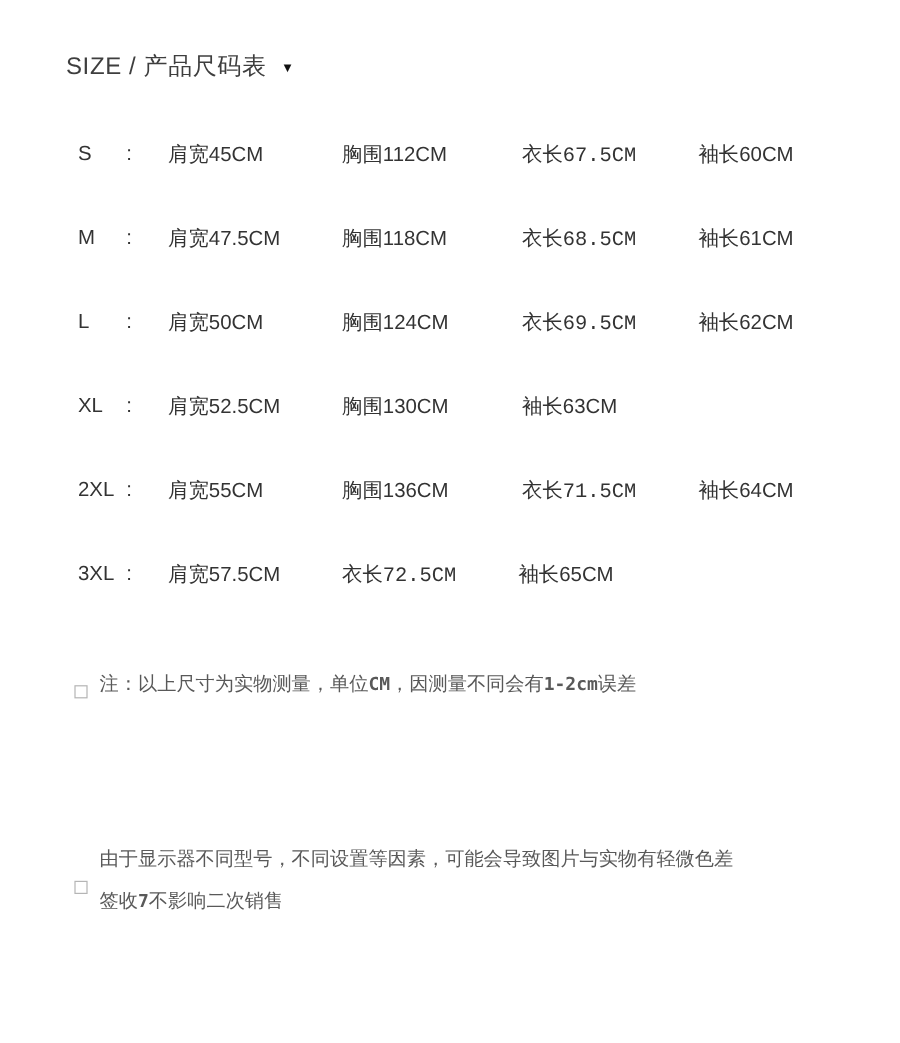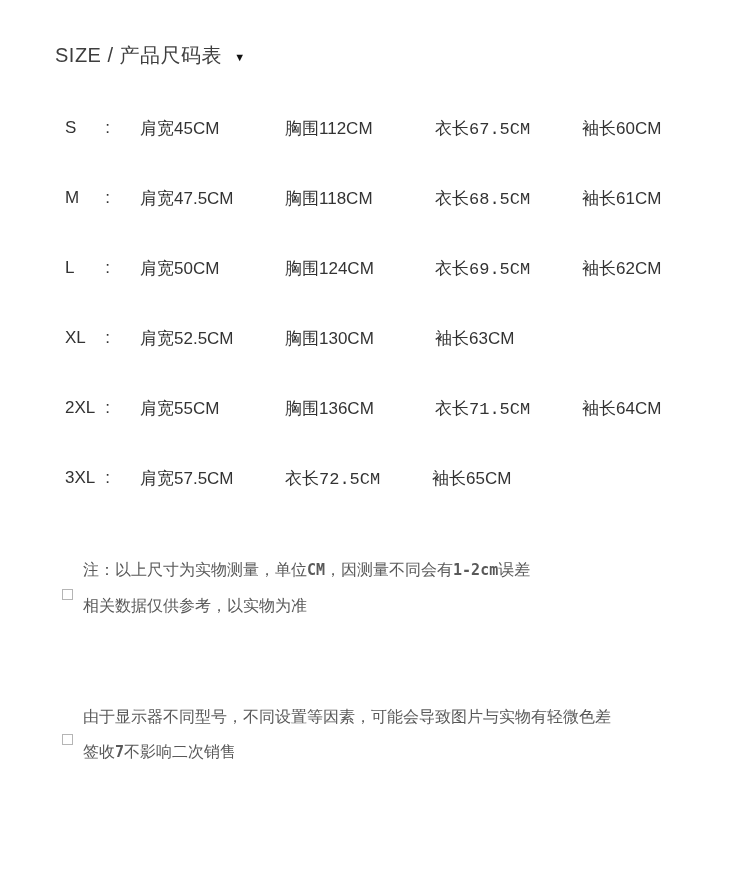--- a/index.html
+++ b/index.html
@@ -145,21 +145,20 @@
       <div class="cell-length">衣长72.5CM</div>
       <div class="cell-sleeve">袖长65CM</div>
     </div>
 
   </div>
 
   <div class="note note-1">
     <span class="bullet"></span>
     <div class="lines">
       <div class="nline"><span>注：以上尺寸为实物测量，单位</span><span class="lat">CM</span><span>，因测量不同会有</span><span class="lat">1-2cm</span><span>误差</span></div>
-      <div class="nline"><span>相关数据仅供参考，以实物为准</span></div>
     </div>
   </div>
 
   <div class="note note-2">
     <span class="bullet"></span>
     <div class="lines">
       <div class="nline"><span>由于显示器不同型号，不同设置等因素，可能会导致图片与实物有轻微色差</span></div>
       <div class="nline"><span>签收</span><span class="lat">7</span><span>不影响二次销售</span></div>
     </div>
   </div>

